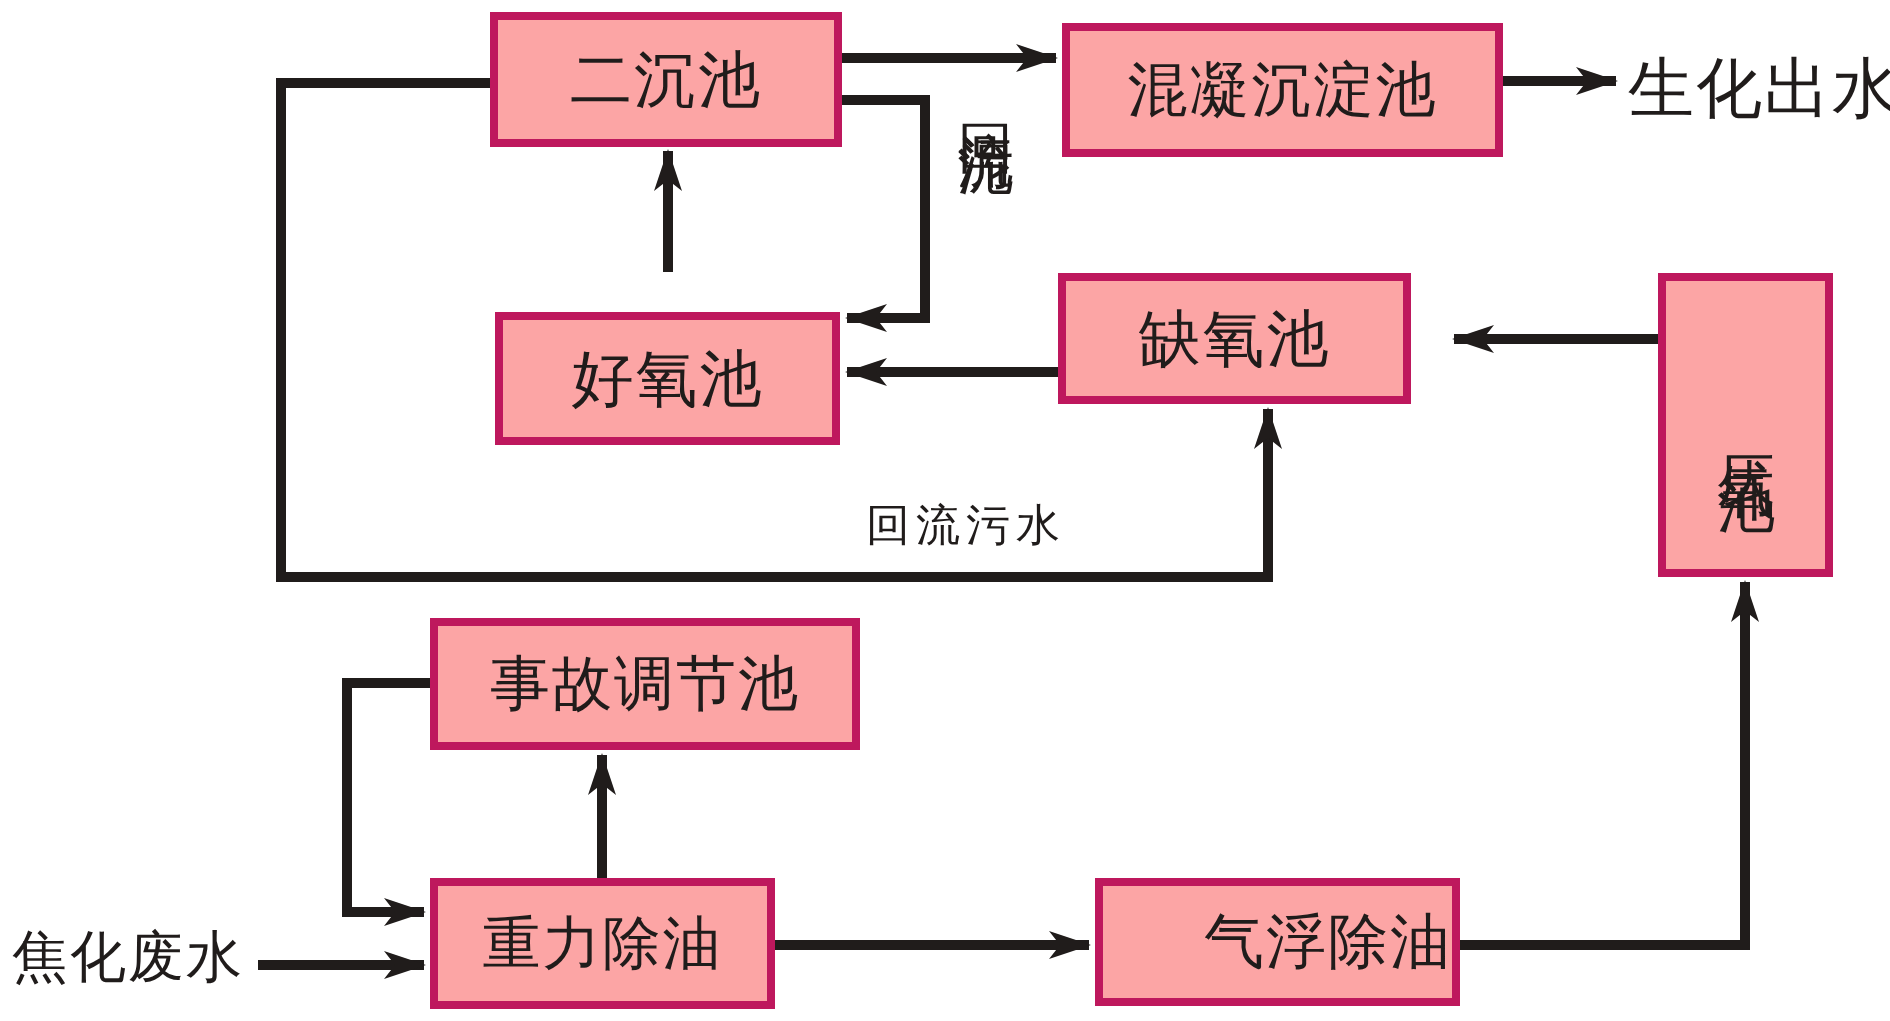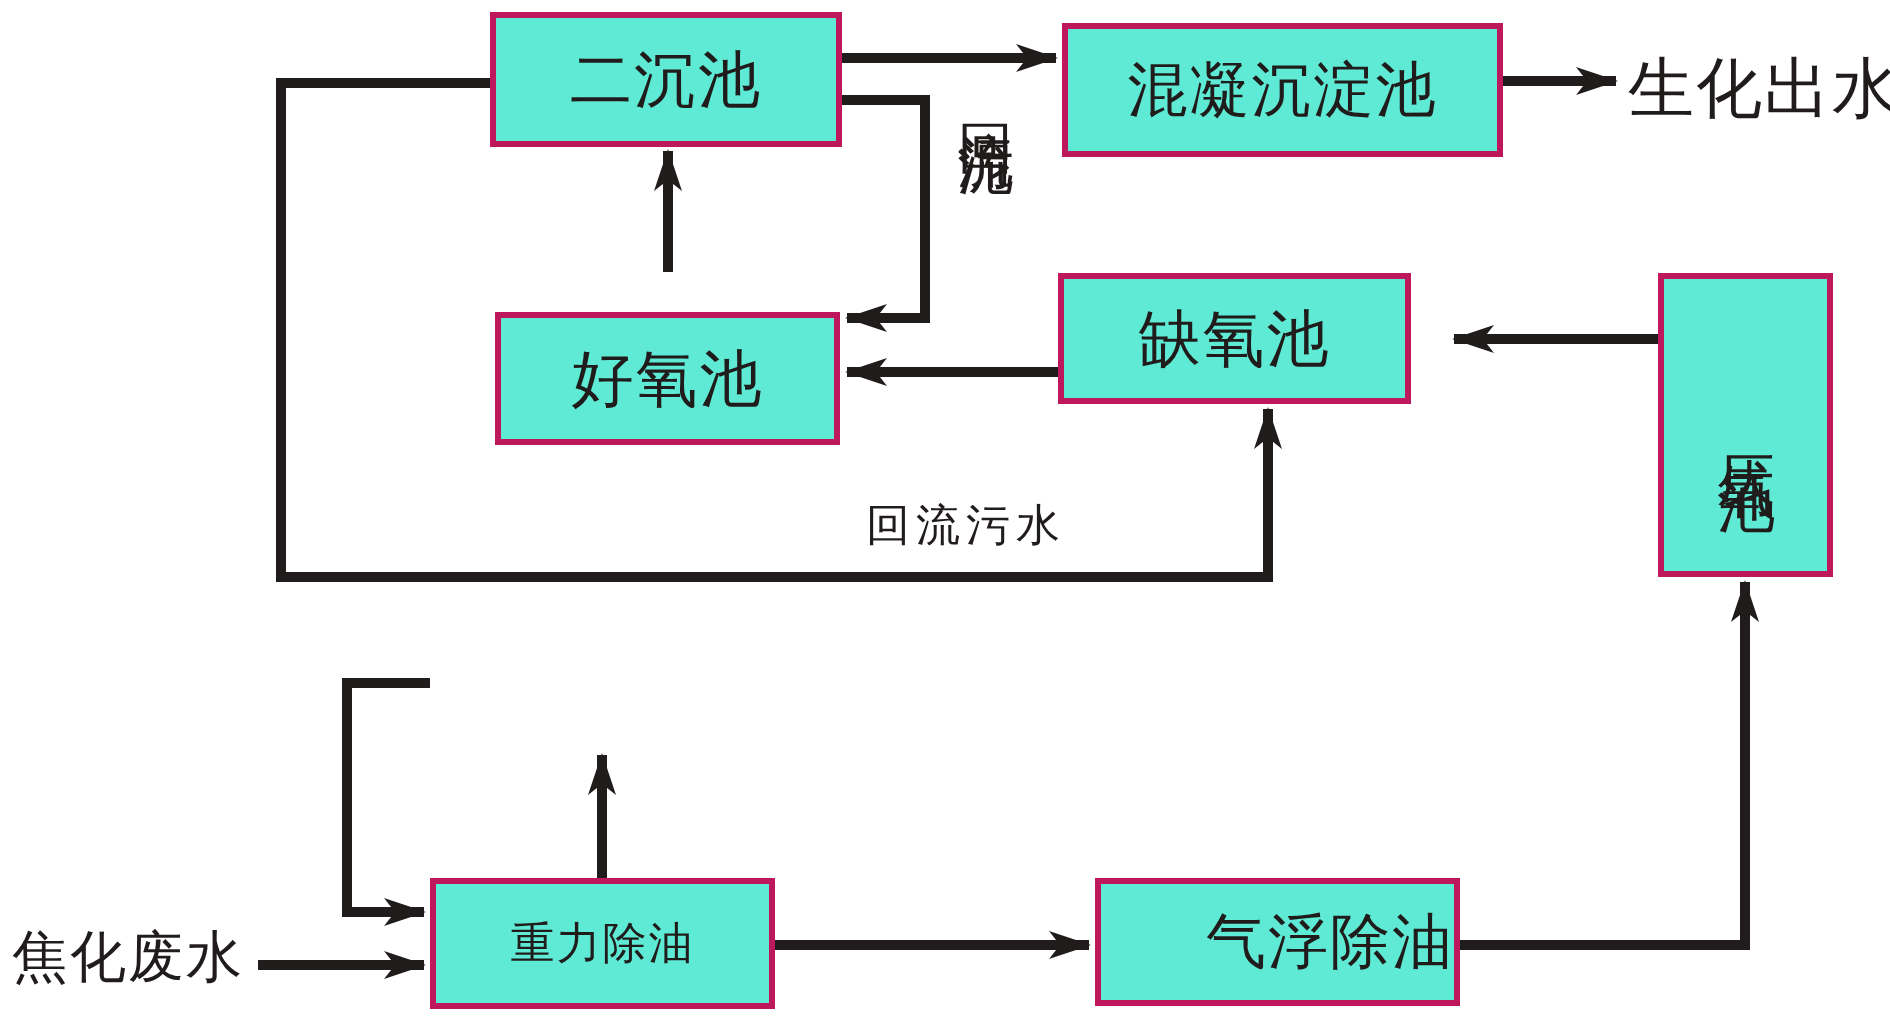--- a/index.html
+++ b/index.html
@@ -24,42 +24,42 @@
   }
   #edge-layer path.edge {
     fill: none;
     stroke: #201c1b;
     stroke-width: 10;
     stroke-linejoin: miter;
   }
   .node {
     position: absolute;
     box-sizing: border-box;
-    border: 6px solid #be185d;
-    background: #5eead4;
+    border: 8px solid #be185d;
+    background: #fca5a5;
     display: flex;
     align-items: center;
     justify-content: center;
     font-size: 62px;
     letter-spacing: 2px;
     white-space: nowrap;
   }
   .node .node-label { display: block; }
 
   #node-secondary-clarifier   { left: 490px;  top: 12px;  width: 352px; height: 135px; }
   #node-coagulation-tank      { left: 1062px; top: 23px;  width: 441px; height: 134px; font-size: 60px; justify-content: center; }
   #node-aerobic-tank          { left: 495px;  top: 272px; width: 345px; height: 133px; margin-top: 40px; }
   #node-anoxic-tank           { left: 1058px; top: 273px; width: 353px; height: 131px; }
   #node-anaerobic-tank        { left: 1658px; top: 273px; width: 175px; height: 304px; font-size: 58px; }
   #node-anaerobic-tank .node-label {
     writing-mode: vertical-rl;
     letter-spacing: 10px;
   }
   #node-accident-tank         { left: 430px;  top: 618px; width: 430px; height: 132px; font-size: 60px; }
-  #node-gravity-deoiling      { left: 430px;  top: 878px; width: 345px; height: 131px; font-size: 44px; }
+  #node-gravity-deoiling      { left: 430px;  top: 878px; width: 345px; height: 131px; font-size: 58px; }
   #node-flotation-deoiling    { left: 1095px; top: 878px; width: 365px; height: 128px; font-size: 60px; justify-content: flex-end; }
 
   .free-label {
     position: absolute;
     white-space: nowrap;
   }
   #label-influent {
     left: 12px; top: 920px;
     font-size: 56px;
     letter-spacing: 2px;
@@ -120,20 +120,23 @@
   </div>
 
   <div class="node" id="node-anoxic-tank">
     <span class="node-label">缺氧池</span>
   </div>
 
   <div class="node" id="node-anaerobic-tank">
     <span class="node-label">厌氧池</span>
   </div>
 
+  <div class="node" id="node-accident-tank">
+    <span class="node-label">事故调节池</span>
+  </div>
 
   <div class="node" id="node-gravity-deoiling">
     <span class="node-label">重力除油</span>
   </div>
 
   <div class="node" id="node-flotation-deoiling">
     <span class="node-label">气浮除油</span>
   </div>
 
   <div class="free-label" id="label-influent">焦化废水</div>

